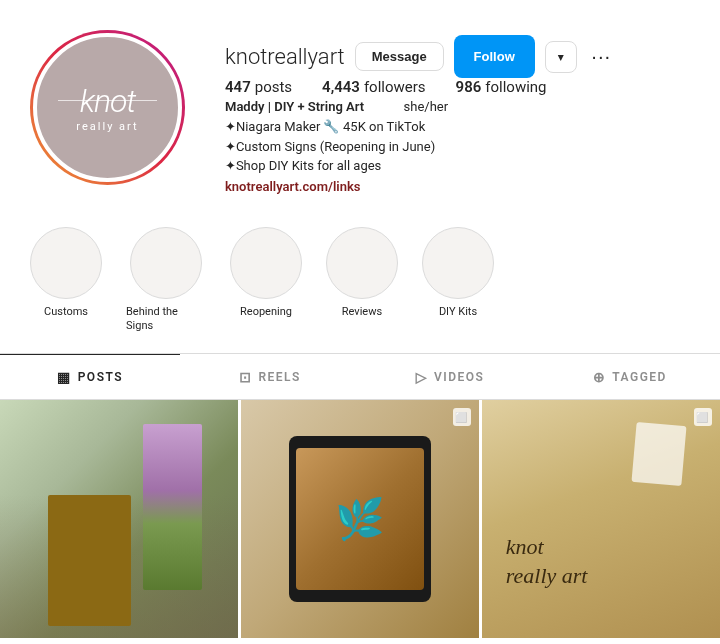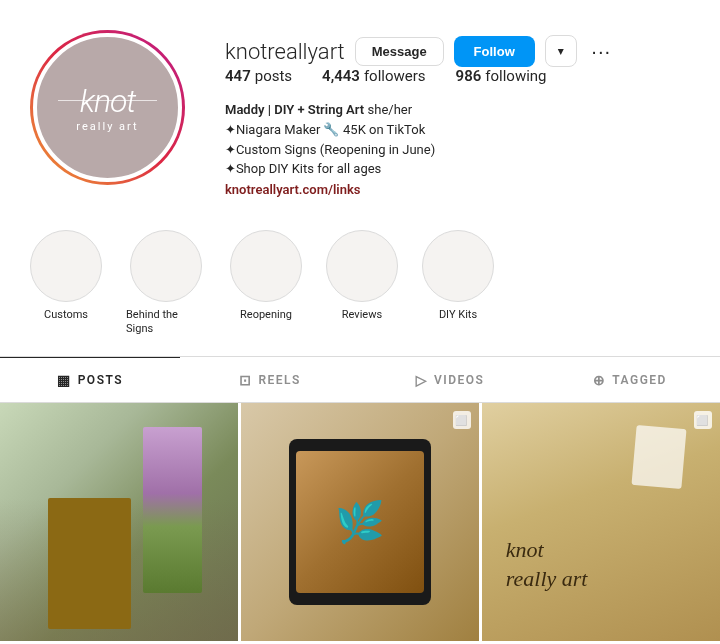--- a/index.html
+++ b/index.html
@@ -100,21 +100,21 @@
       border-radius: 8px;
       background: #fff;
       font-size: 13px;
       font-weight: 600;
       cursor: pointer;
       color: #262626;
       text-align: right;
     }
 
     .btn-follow {
-      padding: 8px 20px;
+      padding: 14px 20px;
       border: none;
       border-radius: 8px;
       background: #0095f6;
       font-size: 13px;
       font-weight: 600;
       cursor: pointer;
       color: #fff;
     }
 
     .btn-dropdown {
@@ -138,21 +138,20 @@
       font-size: 20px;
       color: #262626;
       display: flex;
       align-items: center;
       padding: 0 4px;
     }
 
     .stats-row {
       display: flex;
       gap: 30px;
-      margin-bottom: 14px;
     }
 
     .stat-item {
       display: flex;
       gap: 4px;
       align-items: baseline;
     }
 
     .stat-count {
       font-weight: 600;
@@ -433,21 +432,21 @@
       </div>
       <div class="stat-item">
         <span class="stat-count">986</span>
         <span class="stat-label">following</span>
       </div>
     </div>
 
     <div class="bio-section">
       <div>
         <span class="bio-name">Maddy | DIY + String Art</span>
-        <span class="bio-line" style="display:inline;"> she/her</span>
+        <span class="bio-line" style="display:inline;margin-left:36px;"> she/her</span>
       </div>
       <span class="bio-line">✦Niagara Maker 🔧 45K on TikTok</span>
       <span class="bio-line">✦Custom Signs (Reopening in June)</span>
       <span class="bio-line">✦Shop DIY Kits for all ages</span>
       <a class="bio-link" href="#">knotreallyart.com/links</a>
     </div>
   </div>
 </div>
 
 <div class="highlights-section">

